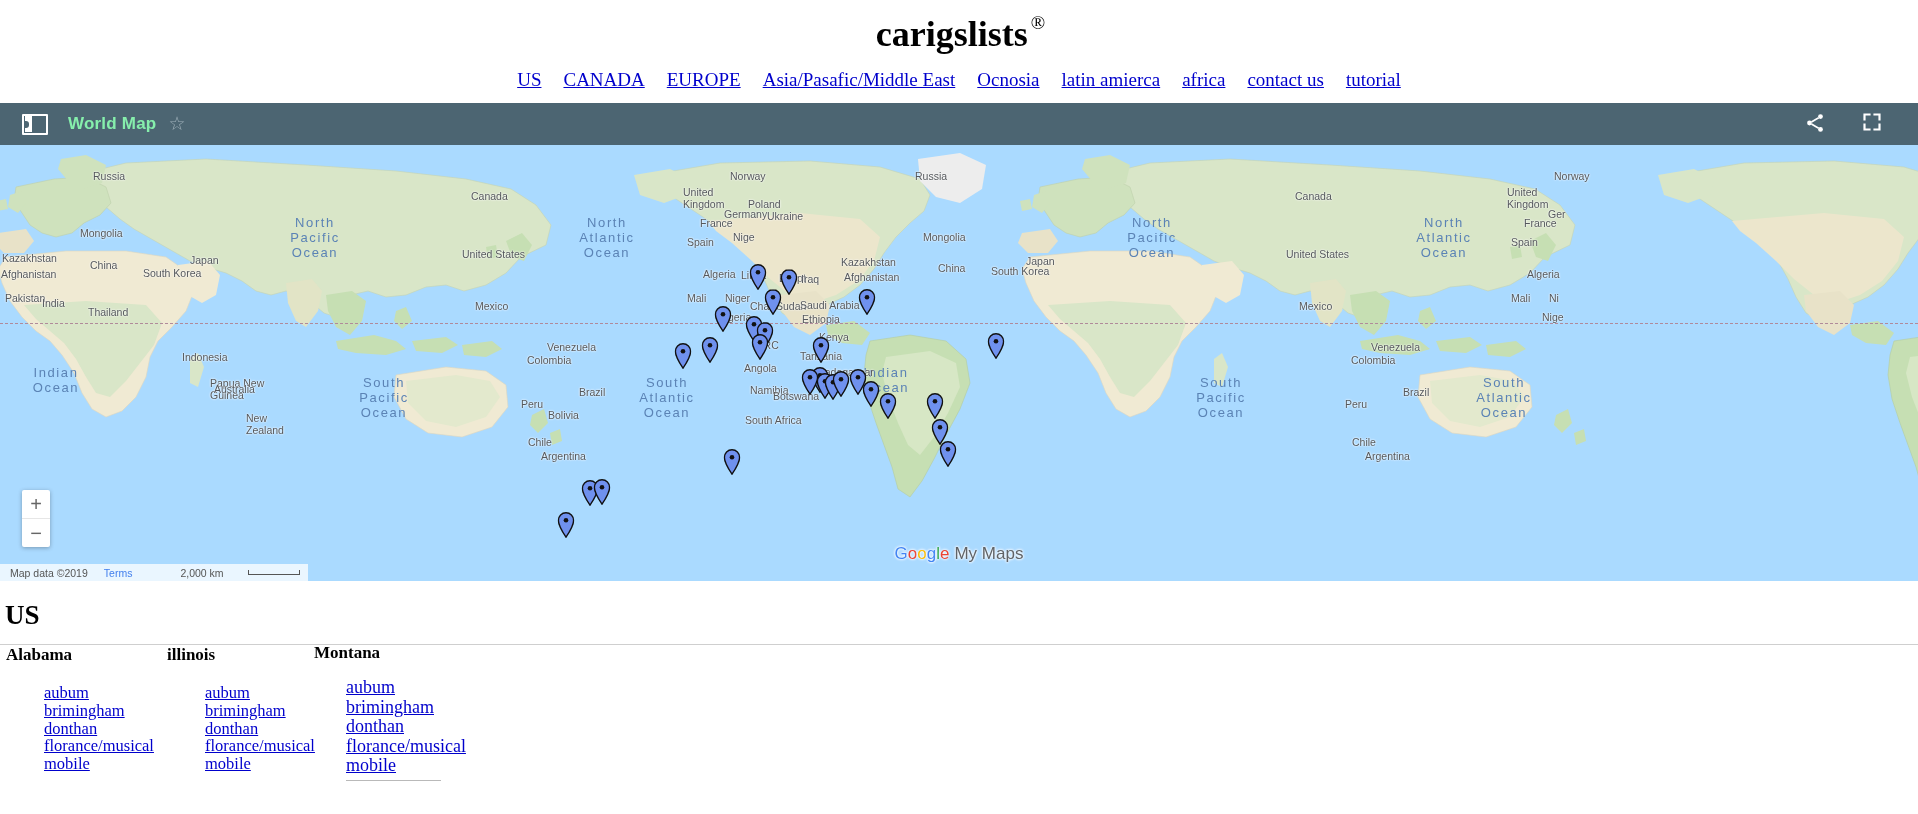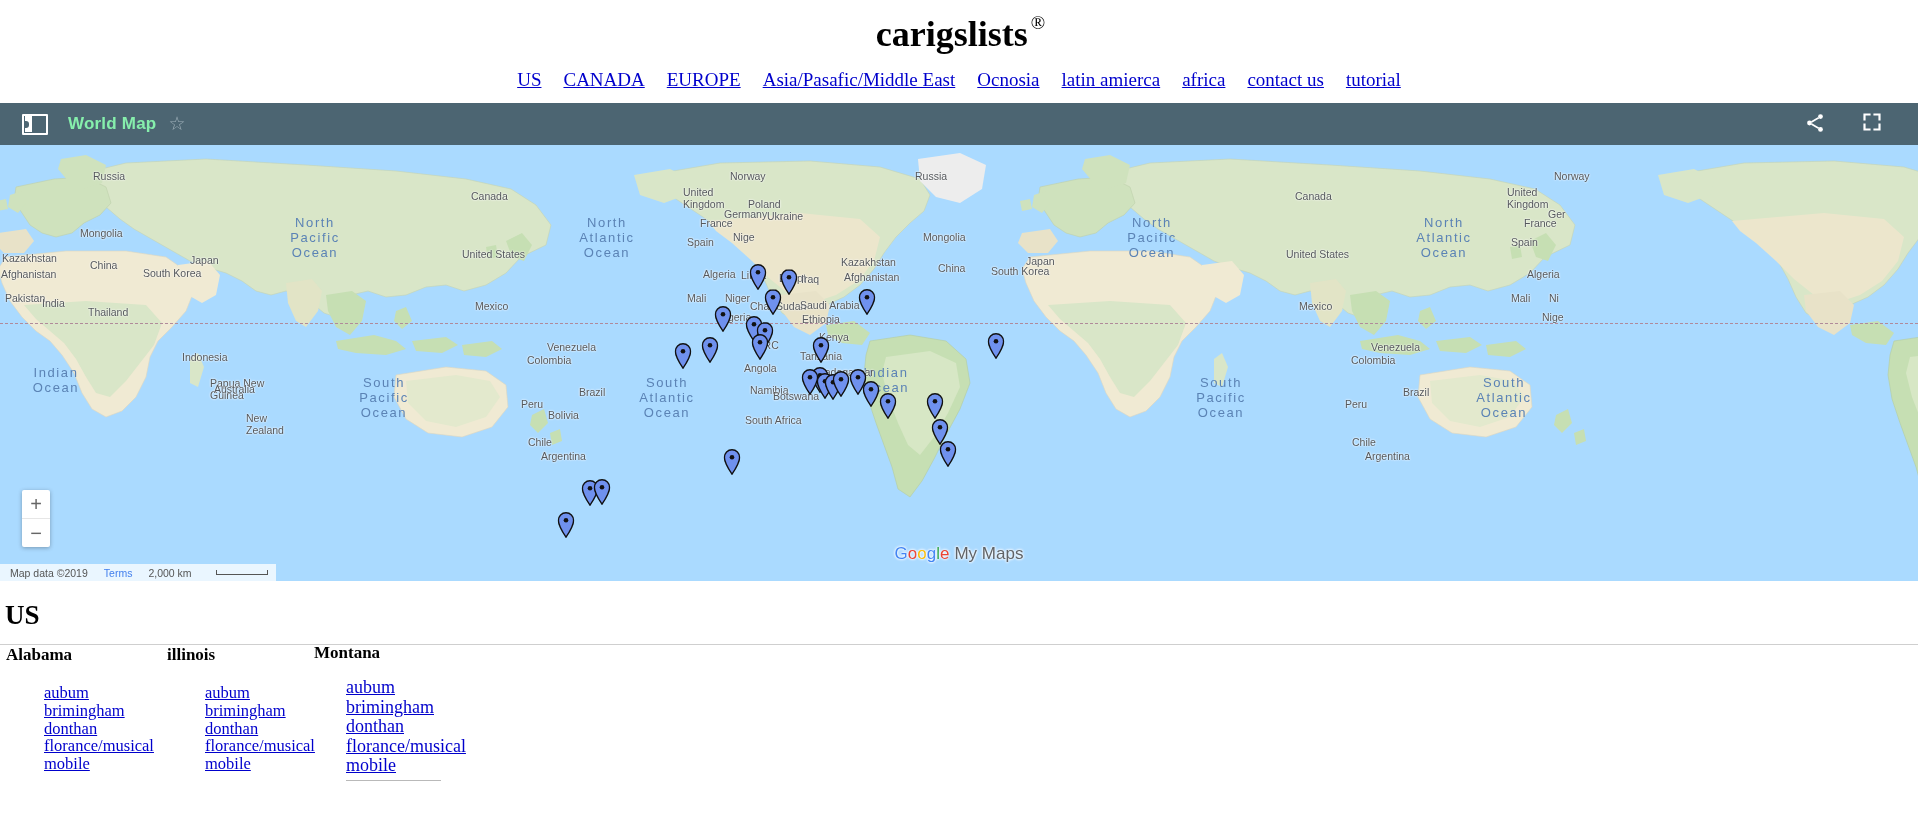--- a/index.html
+++ b/index.html
@@ -218,20 +218,21 @@
     color: #555555;
     z-index: 30;
     gap: 16px;
     white-space: nowrap;
   }
   .attrib .terms { color: #427fed; cursor: pointer; }
   .attrib .scale {
     display: flex;
     align-items: center;
     gap: 24px;
+    margin-left: 32px;
   }
   .scale-bar {
     width: 52px;
     height: 5px;
     border: 1px solid #555555;
     border-top: none;
     box-sizing: border-box;
   }
 
   

